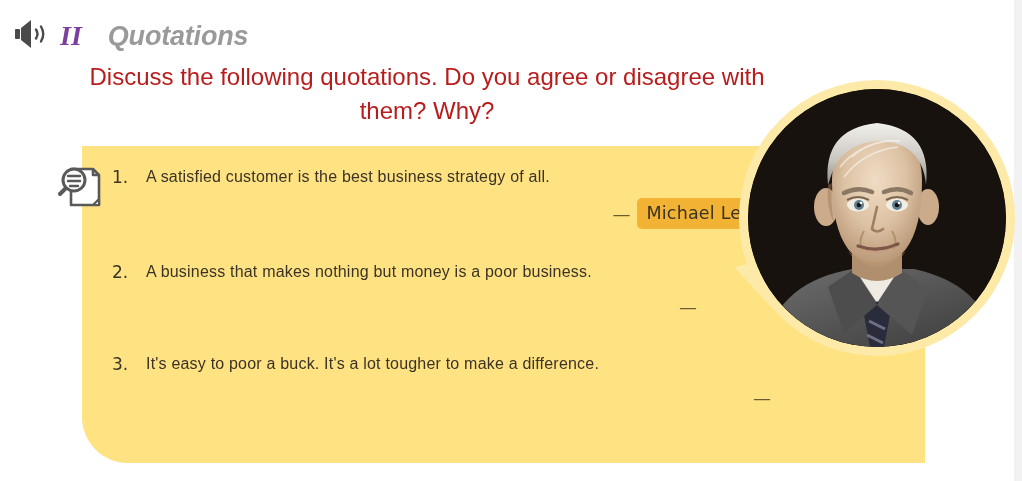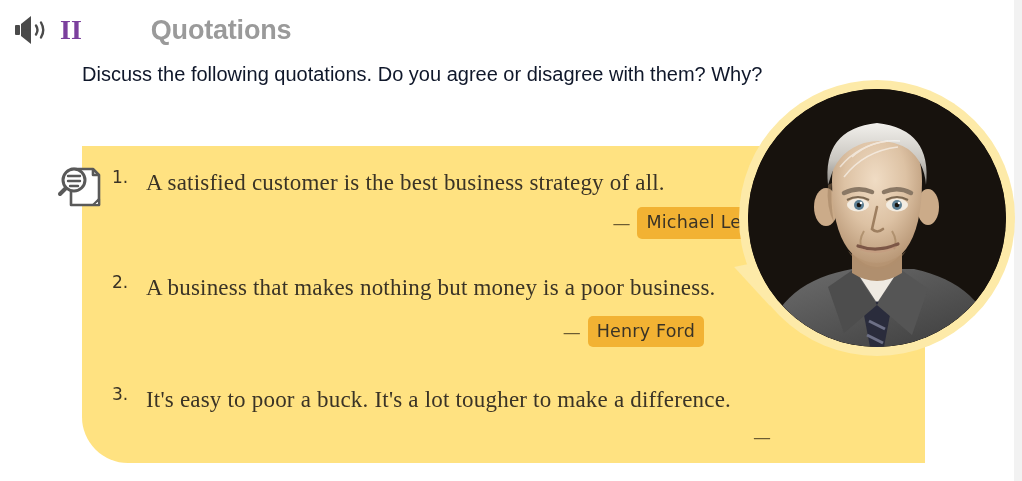--- a/index.html
+++ b/index.html
@@ -32,22 +32,23 @@
     height: 481px;
     background: #f2f2f2;
   }
 
   
   .header {
     position: absolute;
     left: 12px;
     top: 10px;
     display: flex;
-    align-items: center;
+    align-items: flex-end;
     height: 40px;
+    font-style: italic;
   }
   .speaker-icon {
     width: 40px;
     height: 32px;
     display: flex;
     align-items: center;
     justify-content: center;
     margin-right: 8px;
   }
   .numeral {
@@ -58,33 +59,33 @@
     letter-spacing: 0px;
     margin-right: 26px;
     line-height: 1;
   }
   .title {
     color: #9a9a9a;
     font-size: 27px;
     font-weight: bold;
     letter-spacing: -0.2px;
     line-height: 1;
-    margin-left: 43px;
   }
 
   
   .instruction {
     position: absolute;
     left: 82px;
     top: 60px;
     width: 690px;
-    color: #0f172a;
-    font-size: 20px;
+    color: #b91c1c;
+    font-size: 24px;
     line-height: 1.42;
     font-weight: 400;
+    text-align: center;
   }
 
   
   .quote-panel {
     position: absolute;
     left: 82px;
     top: 146px;
     width: 843px;
     height: 317px;
     background: #ffe281;
@@ -119,22 +120,22 @@
   .quote-num {
     width: 34px;
     flex: 0 0 34px;
     color: #3a3326;
     font-family: "DejaVu Sans", sans-serif;
     font-size: 17px;
     line-height: 1.62;
   }
   .quote-text {
     color: #3a3326;
-    font-family: Liberation Serif, serif;
-    font-size: 23px;
+    font-family: Liberation Sans, sans-serif;
+    font-size: 16px;
     line-height: 1.62;
     letter-spacing: 0.2px;
     flex: 1 1 auto;
   }
   .attrib-row {
     display: flex;
     justify-content: flex-end;
     align-items: center;
     margin-top: 4px;
     padding-right: 4px;
@@ -268,21 +269,20 @@
       </div>
     </li>
 
     <li class="quote-item item-2">
       <div class="quote-row">
         <span class="quote-num">2.</span>
         <span class="quote-text">A business that makes nothing but money is a poor business.</span>
       </div>
       <div class="attrib-row">
         <span class="attrib-dash">—</span>
-        <span class="attrib-name">Henry Ford</span>
       </div>
     </li>
 
     <li class="quote-item item-3">
       <div class="quote-row">
         <span class="quote-num">3.</span>
         <span class="quote-text">It's easy to poor a buck. It's a lot tougher to make a difference.</span>
       </div>
       <div class="attrib-row">
         <span class="attrib-dash">—</span>

